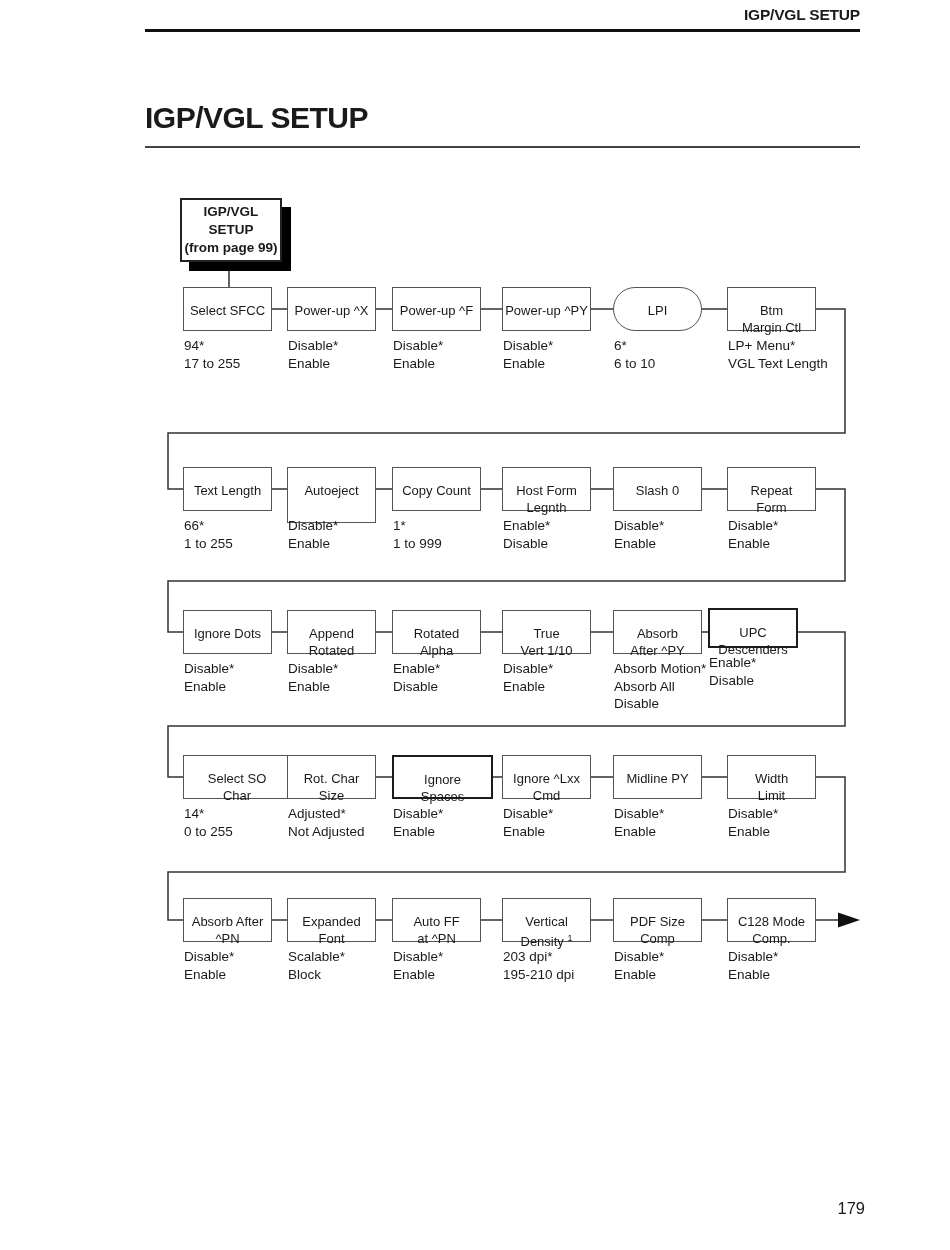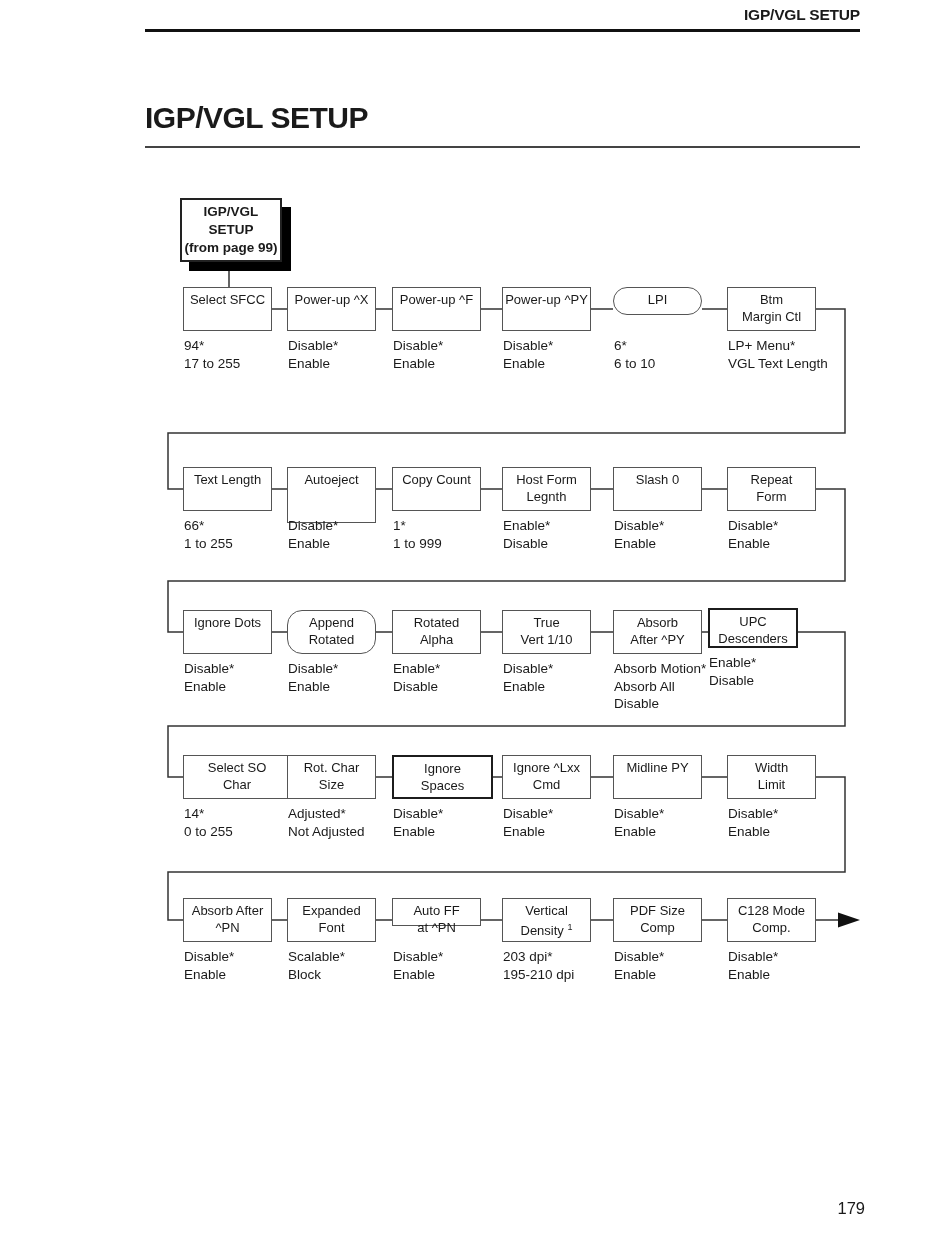--- a/index.html
+++ b/index.html
@@ -15,21 +15,21 @@
   .title-rule{position:absolute;left:145px;top:146px;width:715px;height:1.5px;background:#444;}
 
   .start-box{position:absolute;left:180px;top:198px;width:98px;height:60px;background:#fff;
         border:2px solid #222;box-shadow:9px 9px 0 0 #000;
         display:flex;flex-direction:column;align-items:center;justify-content:center;
         font-size:13.5px;font-weight:bold;line-height:18px;text-align:center;z-index:2;}
 
   svg.connectors{position:absolute;left:0;top:0;z-index:1;}
 
   .menu-box{position:absolute;background:#fff;border:1.5px solid #555;box-sizing:border-box;
-        display:flex;flex-direction:column;align-items:center;padding-top:3px;
+        display:flex;flex-direction:column;align-items:center;padding-top:14px;
         font-size:13px;line-height:17px;text-align:left;z-index:2;}
   .menu-box.heavy{border:2px solid #1c1c1c;}
   .menu-box sup{font-size:9px;}
 
   .box-values{position:absolute;font-size:13.5px;line-height:17.5px;white-space:nowrap;z-index:2;}
 
   .notes{position:absolute;left:625px;top:1048px;font-size:14px;line-height:22.5px;}
   .notes .heading{font-weight:bold;margin-bottom:2px;}
   .notes sup{font-size:10px;}
 
@@ -90,21 +90,21 @@
         <div>Disable*</div>
         <div>Enable</div>
       </div>
       <div class="menu-box" style="left: 502px; top: 287px; width: 89px; height: 44px;">
         <div>Power-up ^PY</div>
       </div>
       <div class="box-values" style="left: 503px; top: 337px;">
         <div>Disable*</div>
         <div>Enable</div>
       </div>
-      <div class="menu-box" style="left: 613px; top: 287px; width: 89px; height: 28px; border-radius: 22px;">
+      <div class="menu-box" style="left: 613px; top: 287px; width: 89px; height: 44px; border-radius: 22px;">
         <div>LPI</div>
       </div>
       <div class="box-values" style="left: 614px; top: 337px;">
         <div>6*</div>
         <div>6 to 10</div>
       </div>
       <div class="menu-box" style="left: 727px; top: 287px; width: 89px; height: 44px;">
         <div>Btm</div>
         <div>Margin Ctl</div>
       </div>
@@ -156,21 +156,21 @@
         <div>Disable*</div>
         <div>Enable</div>
       </div>
       <div class="menu-box" style="left: 183px; top: 610px; width: 89px; height: 44px;">
         <div>Ignore Dots</div>
       </div>
       <div class="box-values" style="left: 184px; top: 660px;">
         <div>Disable*</div>
         <div>Enable</div>
       </div>
-      <div class="menu-box" style="left: 287px; top: 610px; width: 89px; height: 44px; border-radius: 15px;">
+      <div class="menu-box" style="left: 287px; top: 610px; width: 89px; height: 44px;">
         <div>Append</div>
         <div>Rotated</div>
       </div>
       <div class="box-values" style="left: 288px; top: 660px;">
         <div>Disable*</div>
         <div>Enable</div>
       </div>
       <div class="menu-box" style="left: 392px; top: 610px; width: 89px; height: 44px;">
         <div>Rotated</div>
         <div>Alpha</div>
@@ -260,21 +260,21 @@
         <div>Enable</div>
       </div>
       <div class="menu-box" style="left: 287px; top: 898px; width: 89px; height: 44px;">
         <div>Expanded</div>
         <div>Font</div>
       </div>
       <div class="box-values" style="left: 288px; top: 948px;">
         <div>Scalable*</div>
         <div>Block</div>
       </div>
-      <div class="menu-box" style="left: 392px; top: 898px; width: 89px; height: 28px;">
+      <div class="menu-box" style="left: 392px; top: 898px; width: 89px; height: 44px;">
         <div>Auto FF</div>
         <div>at ^PN</div>
       </div>
       <div class="box-values" style="left: 393px; top: 948px;">
         <div>Disable*</div>
         <div>Enable</div>
       </div>
       <div class="menu-box" style="left: 502px; top: 898px; width: 89px; height: 44px;">
         <div>Vertical</div>
         <div>Density <sup>1</sup></div>

